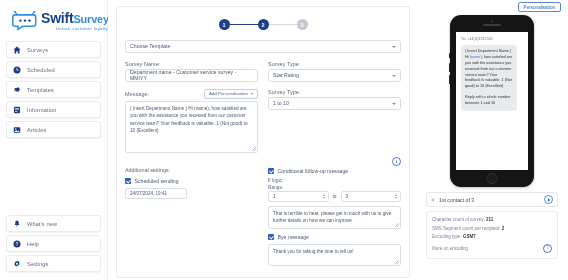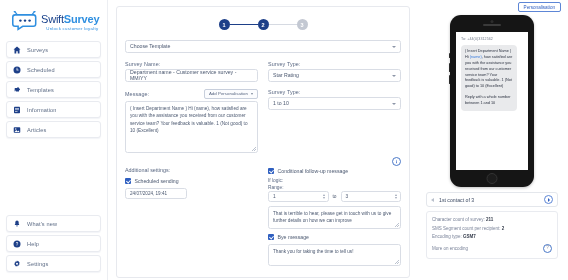--- a/index.html
+++ b/index.html
@@ -17,21 +17,21 @@
     background: #ffffff;
     border-right: 1px solid #eceef2;
     display: flex; flex-direction: column;
     padding: 6px 6px 8px 6px;
     flex: none;
   }
   .logo-wrap { padding: 4px 2px 8px 6px; }
   .logo-row { display: flex; align-items: flex-end; gap: 3px; }
   .logo-mark { width: 26px; height: 20px; flex: none; position: relative; }
   .logo-text { line-height: 1; }
-  .logo-swift { font-size: 11px; font-weight: normal; color: #17408a; letter-spacing: -.2px; }
+  .logo-swift { font-size: 14px; font-weight: bold; color: #17408a; letter-spacing: -.2px; }
   .logo-survey { font-size: 11px; font-weight: bold; color: #2f8fe0; letter-spacing: -.2px; }
   .logo-tag {
     font-size: 4.4px; color: #2f8fe0; letter-spacing: .25px;
     text-align: right; margin-top: 1px; padding-right: 1px;
   }
   .nav { margin-top: 2px; display: flex; flex-direction: column; gap: 3px; }
   .nav-item {
     display: flex; align-items: center; gap: 6px;
     height: 17px; padding: 0 6px;
     background: #ffffff;

